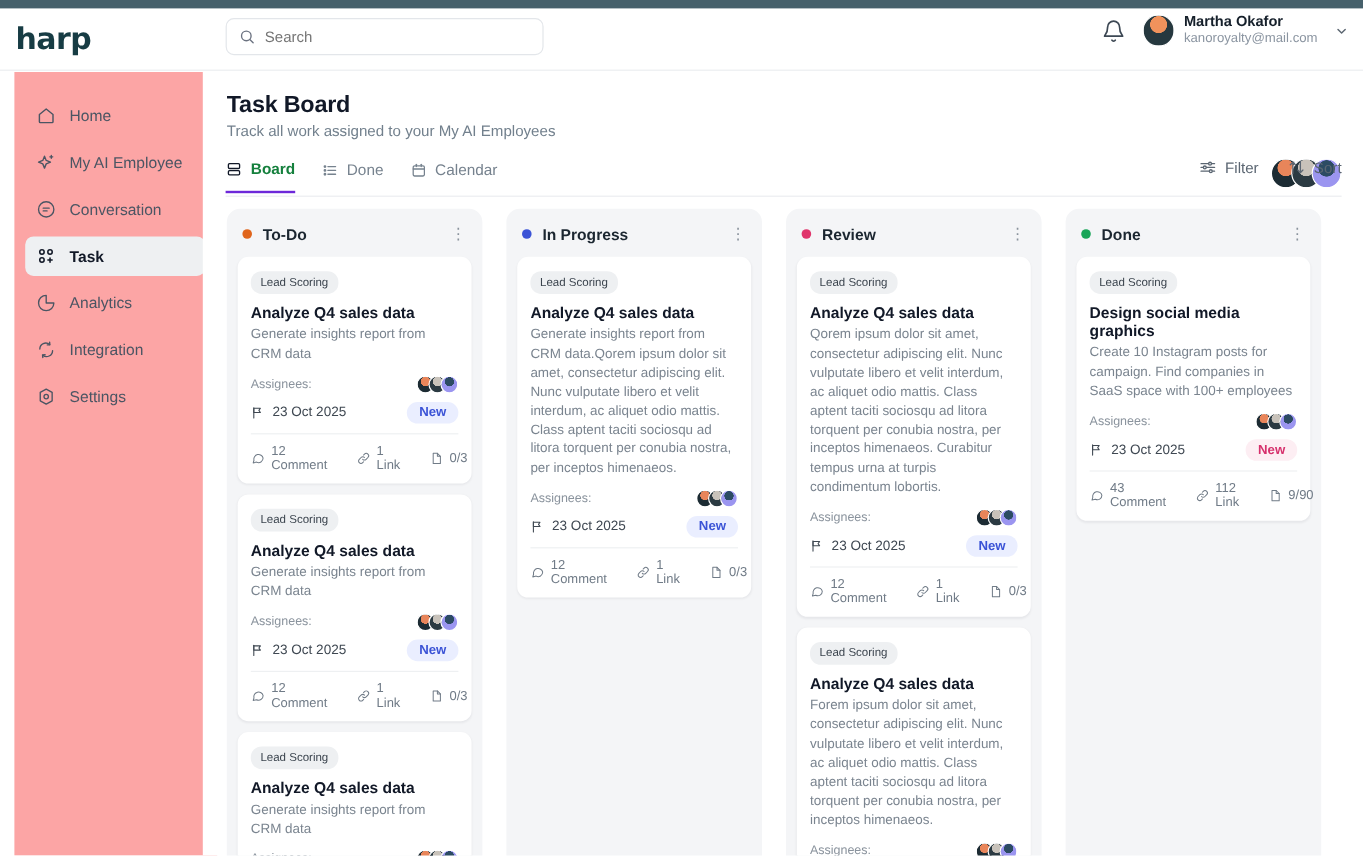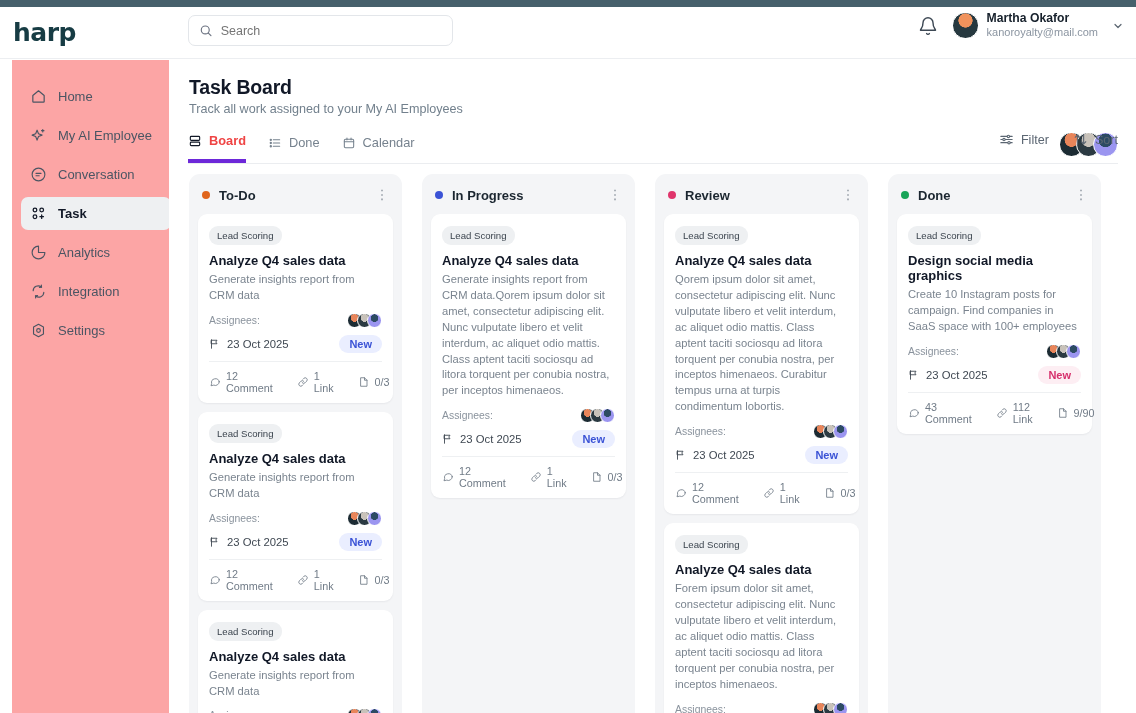--- a/index.html
+++ b/index.html
@@ -66,21 +66,21 @@
   .nav-item svg { flex:none; }
 
   
   .main { position:absolute; top:60px; left:169px; width:967px; height:653px; background:#fff; }
   .page-title { position:absolute; left:20px; top:16px; font-size:19.5px; font-weight:700; color:#111827; letter-spacing:-0.2px;}
   .page-sub { position:absolute; left:20px; top:42px; font-size:12.6px; color:#72808d; }
 
   .tabs { position:absolute; left:19px; top:73px; display:flex; gap:22px; }
   .tab { display:flex; align-items:center; gap:7px; font-size:12.8px; color:#76828e;
          padding-bottom:11px; cursor:pointer; }
-  .tab.active { color:#ef4444; font-weight:700; border-bottom:4px solid #6d28d9; }
+  .tab.active { color:#15803d; font-weight:700; border-bottom:2px solid #6d28d9; }
   .toolbar-right { position:absolute; right:18px; top:72px; display:flex; gap:24px; }
   .tool { display:flex; align-items:center; gap:7px; font-size:12.6px; color:#5b6672; cursor:pointer; }
   .tabs-rule { position:absolute; left:19px; top:103px; width:930px; height:1px; background:#ebedf0; }
 
   
   .board { position:absolute; left:20px; top:114px; display:flex; gap:20px; }
   .column { width:213px; background:#f4f5f7; border-radius:11px; padding:9px; }
   .col-head { display:flex; align-items:center; height:24px; padding:0 4px 0 4px; margin-bottom:7px;}
   .dot { width:8px; height:8px; border-radius:50%; margin-right:9px; flex:none; }
   .col-title { font-size:13px; font-weight:700; color:#1b2630; }

